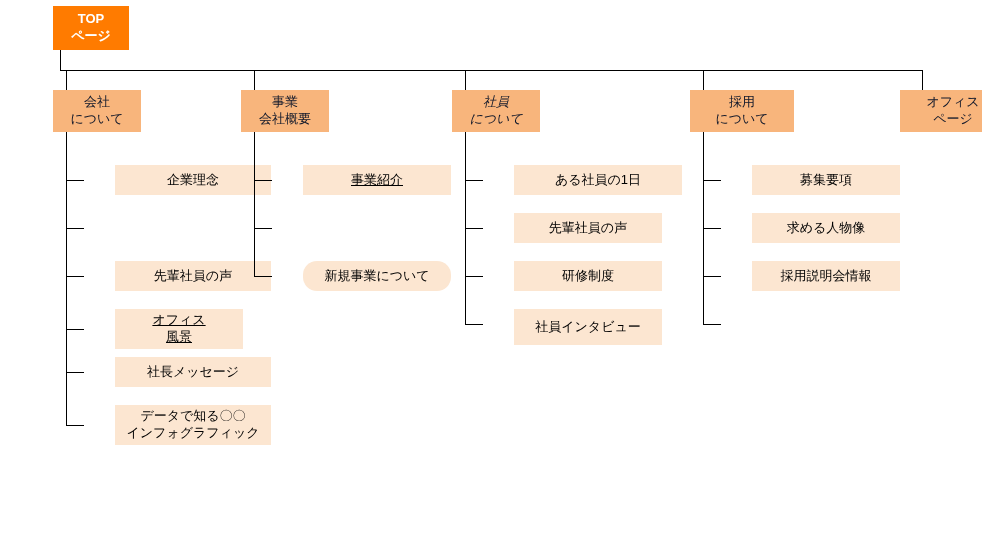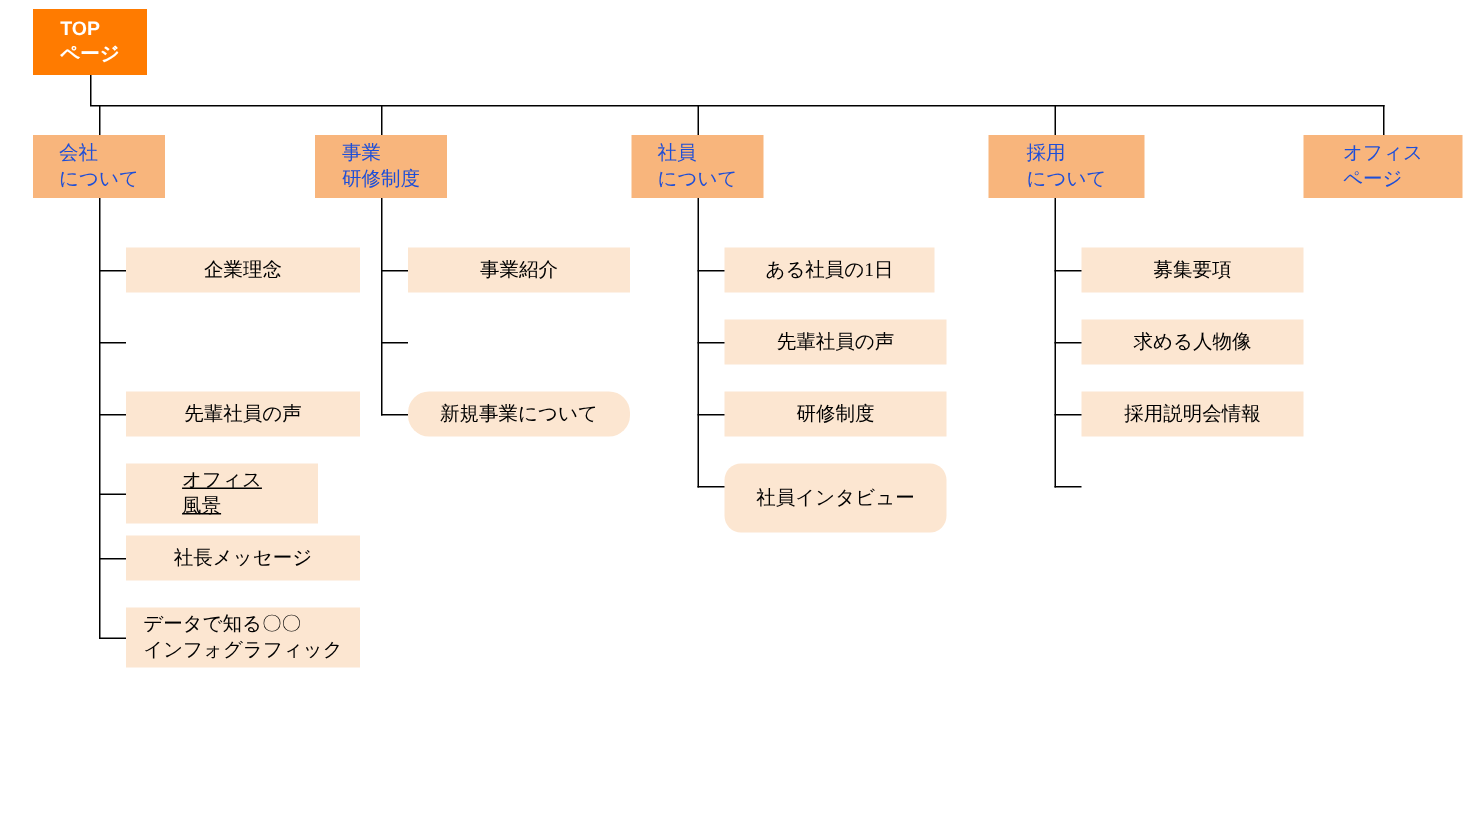--- a/index.html
+++ b/index.html
@@ -1,19 +1,19 @@
 <!DOCTYPE html>
 <html><head>
 <meta charset="utf-8">
 <style>
   html,body{margin:0;padding:0;background:#fff;font-family:"Hiragino Kaku Gothic ProN","Yu Gothic","Meiryo",sans-serif;font-size:13px;color:#000;}
   .canvas{position:relative;width:982px;height:556px;}
-  .node{position:absolute;display:flex;align-items:center;justify-content:center;line-height:1.3;box-sizing:border-box;padding:2px 4px;}
+  .node{position:absolute;display:flex;align-items:center;justify-content:center;text-align:center;line-height:1.3;box-sizing:border-box;padding:2px 4px;margin-left:31px;}
   .root{background:#ff7b00;color:#fff;font-weight:600;}
-  .cat{background:#f8b57c;color:#1d4ed8;}
+  .cat{background:#f8b57c;color:#0f172a;}
   .item{background:#fce6d1;color:#000;}
   .conn{position:absolute;background:#000;}
   .hline{height:1px;}
   .vline{width:1px;}
 </style>
 </head>
 <body>
 
 <div class="canvas" id="canvas">
     <div class="node root" style="left: 22px; top: 6px; width: 76px; height: 44px; white-space: pre-line;">TOP
@@ -32,37 +32,37 @@
 風景</div>
     <div class="conn hline" style="left: 66px; top: 329px; width: 18px; height: 1px;"></div>
     <div class="node item" style="left: 84px; top: 357px; width: 156px; height: 30px; white-space: pre-line;">社長メッセージ</div>
     <div class="conn hline" style="left: 66px; top: 372px; width: 18px; height: 1px;"></div>
     <div class="node item" style="left: 84px; top: 405px; width: 156px; height: 40px; white-space: pre-line;">データで知る〇〇
 インフォグラフィック</div>
     <div class="conn hline" style="left: 66px; top: 425px; width: 18px; height: 1px;"></div>
     <div class="conn vline" style="left: 66px; top: 132px; width: 1px; height: 294px;"></div>
     <div class="conn vline" style="left: 254px; top: 70px; width: 1px; height: 20px;"></div>
     <div class="node cat" style="left: 210px; top: 90px; width: 88px; height: 42px; white-space: pre-line;">事業
-研修制度</div>
-    <div class="node item" style="left: 272px; top: 165px; width: 148px; height: 30px; white-space: pre-line;">事業紹介</div>
+会社概要</div>
+    <div class="node item" style="left: 272px; top: 165px; width: 148px; height: 30px; white-space: pre-line; text-decoration: underline;">事業紹介</div>
     <div class="conn hline" style="left: 254px; top: 180px; width: 18px; height: 1px;"></div>
     <div class="conn hline" style="left: 254px; top: 228px; width: 18px; height: 1px;"></div>
     <div class="node item" style="left: 272px; top: 261px; width: 148px; height: 30px; white-space: pre-line; border-radius: 14px;">新規事業について</div>
     <div class="conn hline" style="left: 254px; top: 276px; width: 18px; height: 1px;"></div>
     <div class="conn vline" style="left: 254px; top: 132px; width: 1px; height: 145px;"></div>
     <div class="conn vline" style="left: 465px; top: 70px; width: 1px; height: 20px;"></div>
-    <div class="node cat" style="left: 421px; top: 90px; width: 88px; height: 42px; white-space: pre-line;">社員
+    <div class="node cat" style="left: 421px; top: 90px; width: 88px; height: 42px; white-space: pre-line; font-style: italic;">社員
 について</div>
-    <div class="node item" style="left: 483px; top: 165px; width: 140px; height: 30px; white-space: pre-line; font-family: Liberation Serif, serif;">ある社員の1日</div>
+    <div class="node item" style="left: 483px; top: 165px; width: 168px; height: 30px; white-space: pre-line;">ある社員の1日</div>
     <div class="conn hline" style="left: 465px; top: 180px; width: 18px; height: 1px;"></div>
     <div class="node item" style="left: 483px; top: 213px; width: 148px; height: 30px; white-space: pre-line;">先輩社員の声</div>
     <div class="conn hline" style="left: 465px; top: 228px; width: 18px; height: 1px;"></div>
     <div class="node item" style="left: 483px; top: 261px; width: 148px; height: 30px; white-space: pre-line;">研修制度</div>
     <div class="conn hline" style="left: 465px; top: 276px; width: 18px; height: 1px;"></div>
-    <div class="node item" style="left: 483px; top: 309px; width: 148px; height: 46px; white-space: pre-line; border-radius: 11px;">社員インタビュー</div>
+    <div class="node item" style="left: 483px; top: 309px; width: 148px; height: 36px; white-space: pre-line;">社員インタビュー</div>
     <div class="conn hline" style="left: 465px; top: 324px; width: 18px; height: 1px;"></div>
     <div class="conn vline" style="left: 465px; top: 132px; width: 1px; height: 193px;"></div>
     <div class="conn vline" style="left: 703px; top: 70px; width: 1px; height: 20px;"></div>
     <div class="node cat" style="left: 659px; top: 90px; width: 104px; height: 42px; white-space: pre-line;">採用
 について</div>
     <div class="node item" style="left: 721px; top: 165px; width: 148px; height: 30px; white-space: pre-line;">募集要項</div>
     <div class="conn hline" style="left: 703px; top: 180px; width: 18px; height: 1px;"></div>
     <div class="node item" style="left: 721px; top: 213px; width: 148px; height: 30px; white-space: pre-line;">求める人物像</div>
     <div class="conn hline" style="left: 703px; top: 228px; width: 18px; height: 1px;"></div>
     <div class="node item" style="left: 721px; top: 261px; width: 148px; height: 30px; white-space: pre-line;">採用説明会情報</div>

